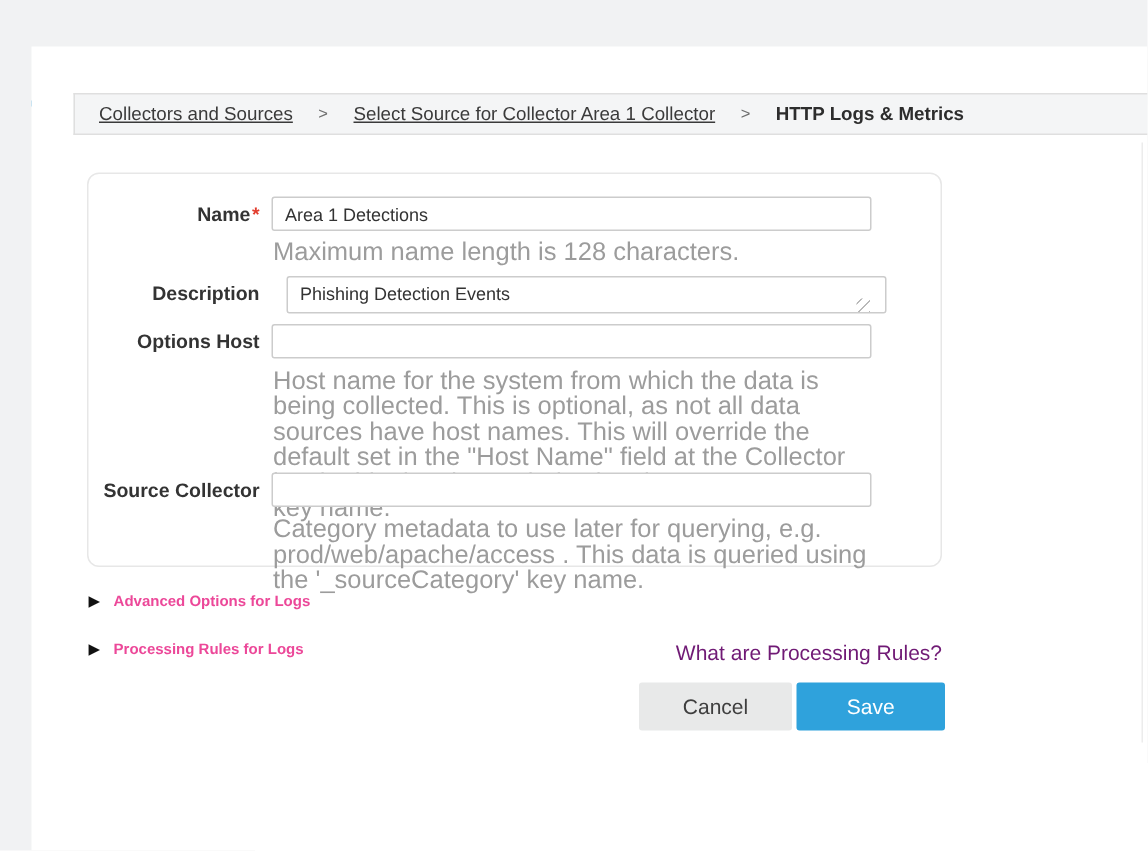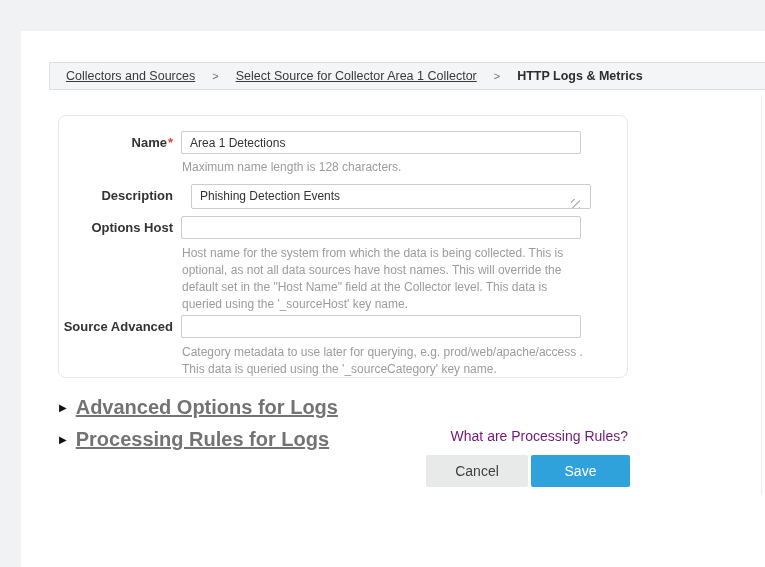--- a/index.html
+++ b/index.html
@@ -50,26 +50,26 @@
   .f-textarea {
     position: absolute; left: 132px; width: 400px; height: 25px;
     border: 1px solid #cccccc; border-radius: 2px; background: #fff;
     padding: 3px 8px; font-size: 12px; color: #333; font-family: inherit;
     resize: none; overflow: hidden; line-height: 17px;
   }
   .resize-grip {
     position: absolute; width: 9px; height: 9px; pointer-events: none;
     background: repeating-linear-gradient(135deg, transparent 0 2px, #b9b9b9 2px 3px, transparent 3px 5px);
   }
-  .helper { position: absolute; left: 123px; font-size: 12px; color: #9c9c9c; line-height: 17px; }
+  .helper { position: absolute; left: 123px; font-size: 17px; color: #9c9c9c; line-height: 17px; }
 
   
   .section { position: absolute; left: 38px; display: flex; align-items: center; gap: 9px; cursor: pointer; }
   .tri-icon { font-size: 10px; color: #111; line-height: 1; }
-  .section-title { font-size: 20px; font-weight: bold; color: #737373; text-decoration: underline; }
+  .section-title { font-size: 10px; font-weight: bold; color: #ec4899; }
   .rules-link-wrap { position: absolute; left: 37px; top: 396px; width: 570px; text-align: right; }
   .rules-link { font-size: 14px; color: #701a75; text-decoration: none; cursor: pointer; margin-left: 39px; }
 
   
   .btn { position: absolute; top: 424px; height: 32px; border: none; border-radius: 2px; font-size: 14px; font-family: inherit; cursor: pointer; }
   .btn-cancel { left: 405px; width: 102px; background: #e8e9e9; color: #3f3f3f; }
   .btn-save { left: 510px; width: 99px; background: #2fa2dc; color: #ffffff; }
 </style>
 </head>
 <body>
@@ -102,21 +102,21 @@
       <div class="helper" style="top: 43px;">Maximum name length is 128 characters.</div>
 
       <div class="f-label" style="top: 72px;">Description</div>
       <textarea class="f-textarea" style="top: 68px;">Phishing Detection Events</textarea>
       <span class="resize-grip" style="left: 512px; top: 83px;"></span>
 
       <div class="f-label" style="top: 104px;">Options Host</div>
       <input class="f-input" style="top: 100px;" type="text" value="">
       <div class="helper" style="top: 129px; width: 402px;">Host name for the system from which the data is being collected. This is optional, as not all data sources have host names. This will override the default set in the "Host Name" field at the Collector level. This data is queried using the '_sourceHost' key name.</div>
 
-      <div class="f-label" style="top: 203px;">Source Advanced</div>
+      <div class="f-label" style="top: 203px;">Source Collector</div>
       <input class="f-input" style="top: 199px;" type="text" value="">
       <div class="helper" style="top: 228px; width: 408px;">Category metadata to use later for querying, e.g. prod/web/apache/access . This data is queried using the '_sourceCategory' key name.</div>
 
     </div>
 
     <div class="section" style="top: 365px;">
       <span class="tri-icon">▶</span>
       <span class="section-title">Advanced Options for Logs</span>
     </div>
 

